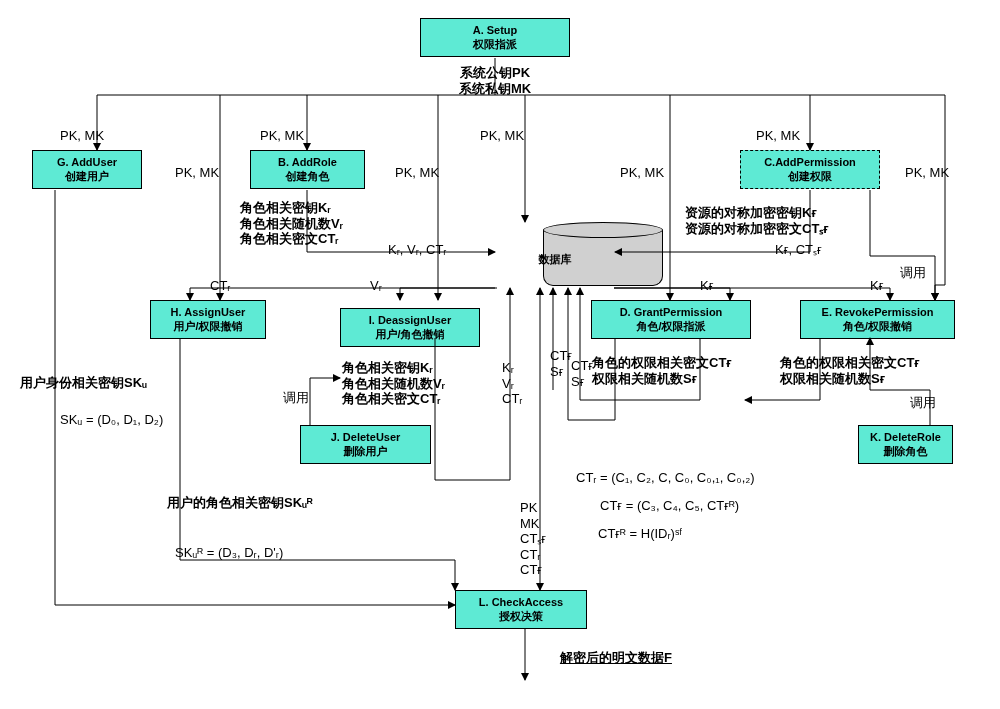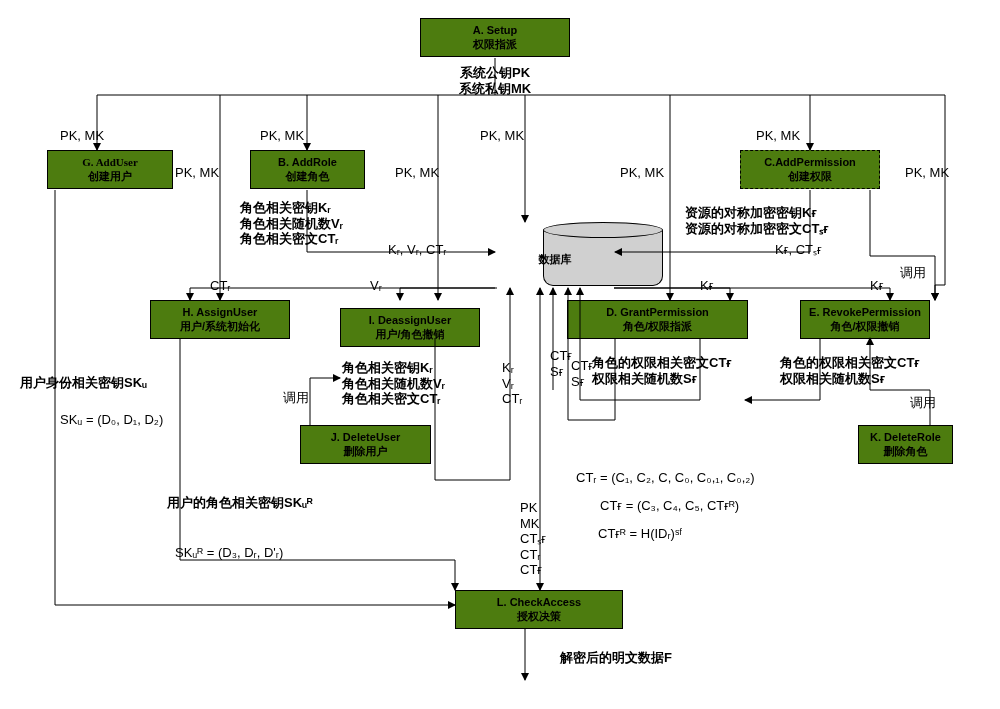--- a/index.html
+++ b/index.html
@@ -1,88 +1,88 @@
 <!DOCTYPE html>
 <html><head>
 <meta charset="utf-8">
 <style>
   * { box-sizing: border-box; margin: 0; padding: 0; }
   body { font-family: Arial, sans-serif; background: #fff; width: 1000px; height: 709px; position: relative; font-size: 11px; }
-  .box { position: absolute; border: 1.5px solid #000; text-align: center; padding: 4px 6px; background: #4d7c0f; line-height: 1.3; }
+  .box { position: absolute; border: 1.5px solid #000; text-align: center; padding: 4px 6px; background: #5eead4; line-height: 1.3; }
   .box-dashed { border-style: dashed; }
   .title { font-weight: bold; display: block; }
   .subtitle { font-weight: bold; display: block; }
   .db { position: absolute; width: 120px; height: 56px; }
   .db-top { position: absolute; width: 100%; height: 16px; background: #d0d0d0; border: 1.5px solid #000; border-radius: 50%; top: -8px; z-index: 2; }
   .db-body { position: absolute; width: 100%; height: 100%; background: #d0d0d0; border-left: 1.5px solid #000; border-right: 1.5px solid #000; border-bottom: 1.5px solid #000; border-radius: 0 0 10px 10px; }
   .db-label { position: absolute; width: 100%; text-align: center; top: 50%; left: 0; transform: translateY(-40%); font-weight: bold; z-index: 3; }
   .lbl { position: absolute; font-size: 13px; line-height: 1.2; white-space: pre-line; }
   .lblb { font-weight: bold; }
   svg.arrows { position: absolute; top: 0; left: 0; width: 1000px; height: 709px; pointer-events: none; }
 </style>
 </head>
 <body>
 
 <div class="box" style="left:420px; top:18px; width:150px;">
   <span class="title">A. Setup</span>
   <span class="subtitle">权限指派</span>
 </div>
 
-<div class="box" style="left:47px; top:150px; width:126px;font-family:Liberation Serif, serif;">
+<div class="box" style="left:32px; top:150px; width:110px;">
   <span class="title">G. AddUser</span>
   <span class="subtitle">创建用户</span>
 </div>
 
 <div class="box" style="left:250px; top:150px; width:115px;">
   <span class="title">B. AddRole</span>
   <span class="subtitle">创建角色</span>
 </div>
 
 <div class="box box-dashed" style="left:740px; top:150px; width:140px;">
   <span class="title">C.AddPermission</span>
   <span class="subtitle">创建权限</span>
 </div>
 
 <div class="db" style="left:495px; top:230px;padding-left:48px;">
   <div class="db-body"></div>
   <div class="db-top"></div>
   <div class="db-label">数据库</div>
 </div>
 
-<div class="box" style="left:150px; top:300px; width:140px;">
+<div class="box" style="left:150px; top:300px; width:116px;">
   <span class="title">H. AssignUser</span>
-  <span class="subtitle">用户/系统初始化</span>
+  <span class="subtitle">用户/权限撤销</span>
 </div>
 
 <div class="box" style="left:340px; top:308px; width:140px;">
   <span class="title">I. DeassignUser</span>
   <span class="subtitle">用户/角色撤销</span>
 </div>
 
-<div class="box" style="left:567px; top:300px; width:181px;">
+<div class="box" style="left:591px; top:300px; width:160px;">
   <span class="title">D. GrantPermission</span>
   <span class="subtitle">角色/权限指派</span>
 </div>
 
-<div class="box" style="left:800px; top:300px; width:130px;">
+<div class="box" style="left:800px; top:300px; width:155px;">
   <span class="title">E. RevokePermission</span>
   <span class="subtitle">角色/权限撤销</span>
 </div>
 
 <div class="box" style="left:300px; top:425px; width:131px;">
   <span class="title">J. DeleteUser</span>
   <span class="subtitle">删除用户</span>
 </div>
 
 <div class="box" style="left:858px; top:425px; width:95px;">
   <span class="title">K. DeleteRole</span>
   <span class="subtitle">删除角色</span>
 </div>
 
-<div class="box" style="left:455px; top:590px; width:168px;">
+<div class="box" style="left:455px; top:590px; width:132px;">
   <span class="title">L. CheckAccess</span>
   <span class="subtitle">授权决策</span>
 </div>
 
 <div class="lbl lblb" style="left:455px; top:65px; text-align:center; width:80px;">系统公钥PK
 系统私钥MK</div>
 
 <div class="lbl" style="left:60px; top:128px;">PK, MK</div>
 <div class="lbl" style="left:260px; top:128px;">PK, MK</div>
 <div class="lbl" style="left:480px; top:128px;">PK, MK</div>
@@ -131,21 +131,21 @@
 CTᵣ
 CTғ</div>
 <div class="lbl" style="left:502px; top:360px;">Kᵣ
 Vᵣ
 CTᵣ</div>
 <div class="lbl" style="left:550px; top:348px; text-align:left;">CTғ
 Sғ</div>
 <div class="lbl" style="left:571px; top:358px;">CTғ
 Sғ</div>
 
-<div class="lbl lblb" style="left:560px; top:650px;">解密后的明文数据F</div>
+<div class="lbl lblb" style="left:560px; top:650px;text-decoration:underline;">解密后的明文数据F</div>
 
 <div class="lbl" style="left:576px; top:470px;">CTᵣ = (C₁, C₂, C, C₀, C₀,₁, C₀,₂)</div>
 <div class="lbl" style="left:600px; top:498px;">CTғ = (C₃, C₄, C₅, CTғᴿ)</div>
 <div class="lbl" style="left:598px; top:526px;">CTғᴿ = H(IDᵣ)ˢᶠ</div>
 
 <svg class="arrows">
 <defs>
   <marker id="ah" markerWidth="8" markerHeight="8" refX="7" refY="4" orient="auto">
     <path d="M0,0 L8,4 L0,8 Z" fill="#000"></path>
   </marker>

